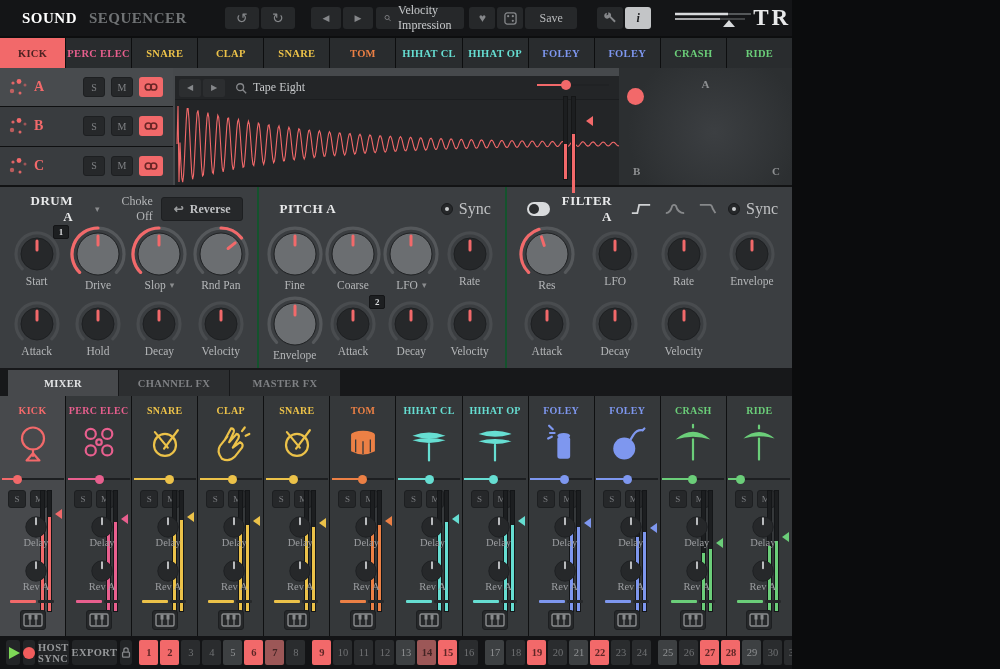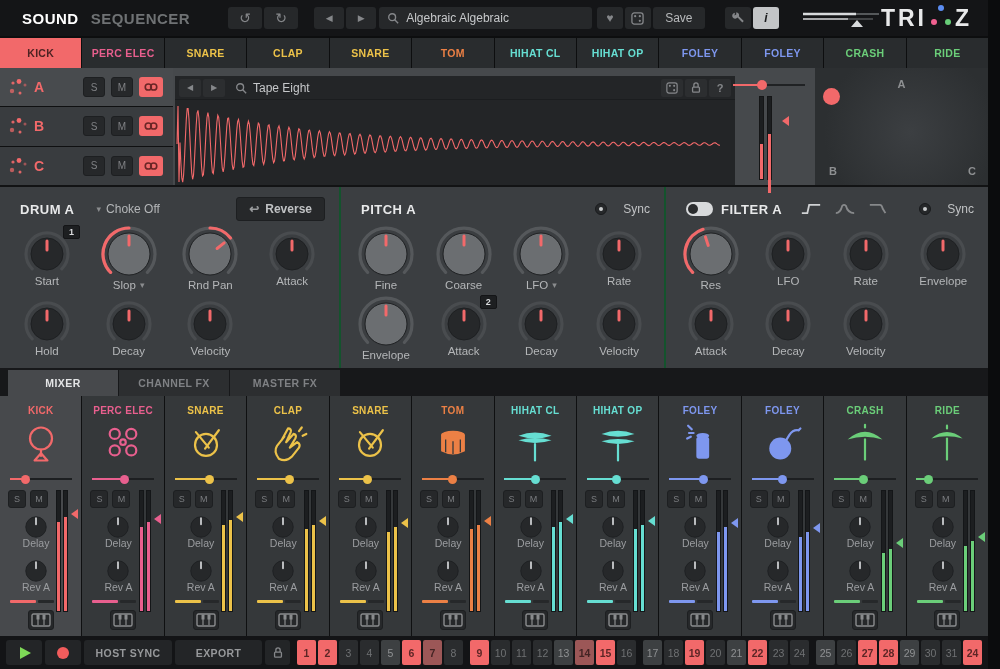--- a/index.html
+++ b/index.html
@@ -1,18 +1,18 @@
 <!DOCTYPE html>
 <html><head>
 <meta charset="utf-8">
 <style>
   html,body{margin:0;padding:0;background:#0b0c0d;}
   *{box-sizing:border-box;user-select:none;}
-  .app{position:relative;width:988px;height:669px;background:#151618;color:#ddd;
-       font-family:Liberation Sans, sans-serif;overflow:hidden;display:flex;flex-direction:column;}
+  .app{position:relative;width:792px;height:669px;background:#151618;color:#ddd;
+       font-family:Liberation Serif, serif;overflow:hidden;display:flex;flex-direction:column;}
 
   
   .topbar{height:36px;background:#141517;display:flex;align-items:center;flex:0 0 36px;}
   .brand{display:flex;gap:12px;margin-left:22px;align-items:baseline;}
   .brand .sound{font-size:15px;font-weight:bold;color:#fff;letter-spacing:.5px;}
   .brand .seq{font-size:15px;font-weight:bold;color:#6f7274;letter-spacing:.5px;}
   .tb-btn{height:22px;background:#26282a;border-radius:3px;display:flex;align-items:center;justify-content:center;
           color:#85878a;font-size:12px;}
   .grp{display:flex;gap:2px;}
   .searchbox{display:flex;align-items:center;gap:7px;background:#26282a;border-radius:3px;height:22px;
@@ -61,21 +61,21 @@
   
   .panels{flex:0 0 183px;background:#14532d;display:flex;gap:2px;border-top:2px solid #121314;text-align:right;}
   .panel{background:#3b3e41;display:flex;flex-direction:column;}
   .p-drum{width:339px;} .p-pitch{width:323px;} .p-filter{flex:1;}
   .phead{height:36px;display:flex;align-items:center;padding:8px 14px 0 20px;gap:8px;}
   .phead .title{font-size:13px;font-weight:bold;color:#e8e9ea;letter-spacing:.5px;}
   .choke{display:flex;align-items:center;gap:5px;color:#b4b6b8;font-size:12px;margin-left:14px;}
   .caret{color:#8a8c8e;font-size:9px;}
   .rev-btn{margin-left:auto;background:#26282a;border:1px solid #1d1f21;border-radius:3px;height:24px;
            display:flex;align-items:center;gap:6px;padding:0 12px;color:#c0c2c4;font-size:12px;font-weight:bold;}
-  .sync{margin-left:auto;display:flex;align-items:center;gap:16px;color:#c0c2c4;font-size:12px;}
+  .sync{margin-left:auto;display:flex;align-items:center;gap:6px;color:#c0c2c4;font-size:16px;}
   .radio{width:12px;height:12px;border-radius:50%;background:#26282a;border:1px solid #191b1d;position:relative;}
   .radio:after{content:"";position:absolute;left:3px;top:3px;width:4px;height:4px;border-radius:50%;background:#c9cbcd;}
   .toggle{width:27px;height:14px;border-radius:8px;background:#d8dadc;position:relative;}
   .toggle:after{content:"";position:absolute;left:2px;top:2px;width:10px;height:10px;border-radius:50%;background:#2a2c2e;}
   .ficons{display:flex;gap:12px;margin-left:10px;}
   .kgrid{flex:1;display:grid;grid-template-columns:repeat(4,1fr);grid-template-rows:1fr 1fr;padding:0 6px 6px 6px;}
   .kcell{display:flex;flex-direction:column;align-items:center;justify-content:flex-start;position:relative;}
   .kcell .klabel{font-size:11.5px;color:#b4b6b8;margin-top:-4px;display:flex;gap:4px;align-items:center;}
   .badge{position:absolute;background:#1d1f21;border:1px solid #141517;border-radius:2px;color:#d8dadc;
          font-size:9px;font-weight:bold;padding:1px 5px;}
@@ -152,21 +152,21 @@
         </div>
       <div class="tb-btn" style="width:30px;font-size:9px;">
           <span>▶</span>
         </div>
     </div>
     <div class="searchbox" style="margin-left:3px;">
       <svg width="12" height="12" viewBox="0 0 14 14">
           <circle cx="6" cy="6" r="4" fill="none" stroke="#85878a" stroke-width="1.6"></circle>
           <line x1="9" y1="9" x2="13" y2="13" stroke="#85878a" stroke-width="1.6"></line>
         </svg>
-      <span>Algebraic Algebraic</span>
+      <span>Velocity Impression</span>
     </div>
     <div class="grp" style="margin-left:5px;">
       <div class="tb-btn" style="width:26px;">
           <span>♥</span>
         </div>
       <div class="tb-btn" style="width:26px;">
         <svg width="13" height="13" viewBox="0 0 14 14">
             <rect x="1" y="1" width="12" height="12" rx="2.5" fill="none" stroke="#85878a" stroke-width="1.4"></rect>
             <circle cx="4.5" cy="4.5" r="1.2" fill="#85878a"></circle>
             <circle cx="9.5" cy="9.5" r="1.2" fill="#85878a"></circle>
@@ -350,20 +350,31 @@
       <div class="kgrid" id="drum-knobs">
           <div class="kcell">
             <div style="line-height: 0; margin-top: 6px;"><svg width="50" height="50" viewBox="0 0 50 50">
                 <path d="M10.2 39.8 A21 21 0 1 1 39.8 39.8" stroke="#494c4f" stroke-width="3.2" fill="none" stroke-linecap="round"></path>
                 <circle cx="25" cy="25" r="16" fill="#26282a" stroke="#1e2022" stroke-width="1"></circle>
                 <line x1="25" y1="12" x2="25" y2="21" stroke="#f2696a" stroke-width="3" stroke-linecap="round" transform="rotate(0 25 25)"></line>
               </svg></div>
             <span class="badge" style="left: calc(50% + 16px); top: 2px;">1</span>
             <div class="klabel">
               <span>Start</span>
+            </div>
+          </div>
+          <div class="kcell">
+            <div style="line-height: 0; margin-top: 2px;"><svg width="58" height="58" viewBox="0 0 58 58">
+                <path d="M10.6 47.4 A26 26 0 1 1 47.4 47.4" stroke="#55585b" stroke-width="3.2" fill="none" stroke-linecap="round"></path>
+                <path d="M10.6 47.4 A26 26 0 0 1 29.0 3.0" stroke="#f2696a" stroke-width="3.2" fill="none" stroke-linecap="round"></path>
+                <circle cx="29" cy="29" r="21" fill="#6b6e71" stroke="#1e2022" stroke-width="1"></circle>
+                <line x1="29" y1="11" x2="29" y2="20" stroke="#f2696a" stroke-width="3" stroke-linecap="round" transform="rotate(0 29 29)"></line>
+              </svg></div>
+            <div class="klabel">
+              <span>Drive</span>
             </div>
           </div>
           <div class="kcell">
             <div style="line-height: 0; margin-top: 2px;"><svg width="58" height="58" viewBox="0 0 58 58">
                 <path d="M10.6 47.4 A26 26 0 1 1 47.4 47.4" stroke="#55585b" stroke-width="3.2" fill="none" stroke-linecap="round"></path>
                 <path d="M10.6 47.4 A26 26 0 0 1 29.0 3.0" stroke="#f2696a" stroke-width="3.2" fill="none" stroke-linecap="round"></path>
                 <circle cx="29" cy="29" r="21" fill="#6b6e71" stroke="#1e2022" stroke-width="1"></circle>
                 <line x1="29" y1="11" x2="29" y2="20" stroke="#f2696a" stroke-width="3" stroke-linecap="round" transform="rotate(0 29 29)"></line>
               </svg></div>
             <div class="klabel">

